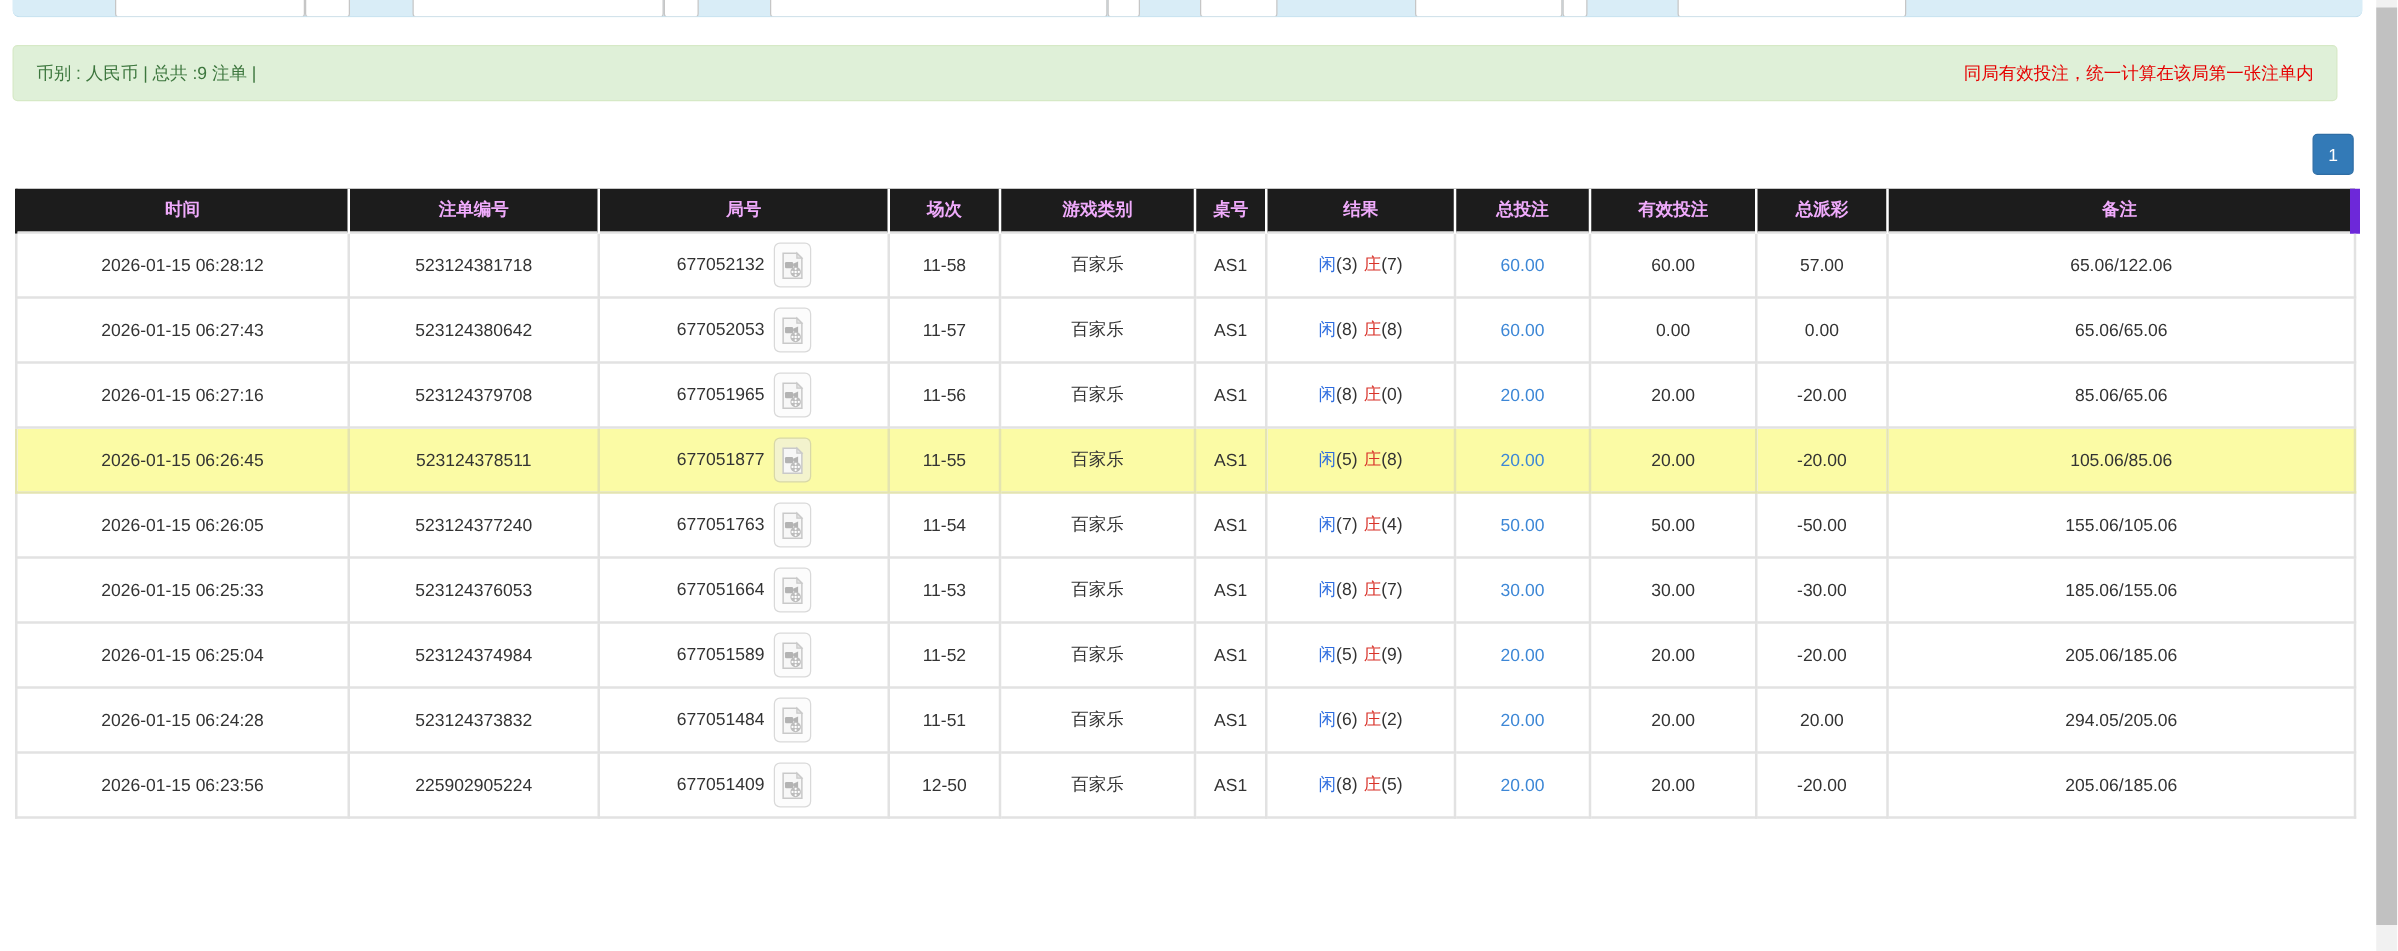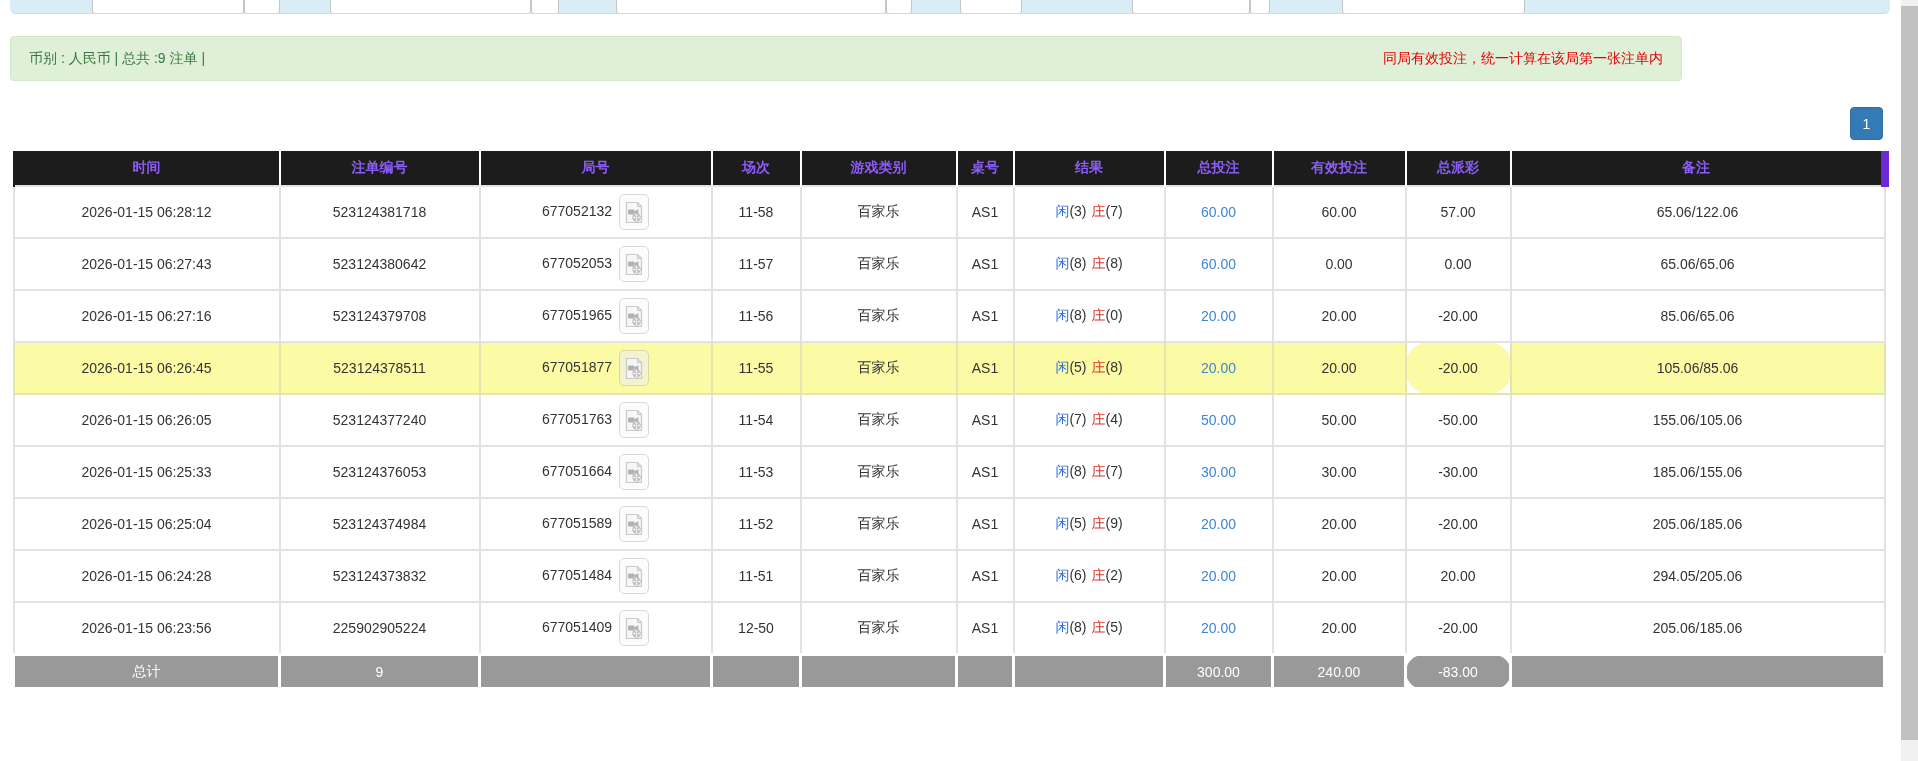--- a/index.html
+++ b/index.html
@@ -5,44 +5,44 @@
   html,body{margin:0;padding:0;background:#fff;}
   .page{position:relative;width:1918px;height:761px;background:#fff;overflow:hidden;
         font-family:"Liberation Sans","DejaVu Sans",sans-serif;}
 
   
   .strip{position:absolute;top:0;left:10px;width:1880px;height:13px;background:#d9edf7;
          border-bottom:1px solid #c5e1ef;border-radius:0 0 6px 6px;overflow:hidden;}
   .sliver{position:absolute;top:-8px;height:20px;background:#fff;border:1px solid #c6c6c6;border-radius:3px;}
 
   
-  .bar{position:absolute;top:36px;left:10px;width:1672px;height:45px;box-sizing:border-box;
+  .bar{position:absolute;top:36px;left:10px;width:1860px;height:45px;box-sizing:border-box;
        background:#dff0d8;border:1px solid #d6e9c6;border-radius:4px;
        display:flex;align-items:center;justify-content:space-between;padding:0 18px;font-size:14px;}
   .bar .left{color:#3c763d;}
   .bar .note{color:#e60000;}
 
   
   .pg{position:absolute;top:107px;left:12px;width:1871px;text-align:right;}
   .pg button{width:33px;height:33px;background:#337ab7;color:#fff;border:1px solid #2e6da4;
              border-radius:4px;font-size:14px;font-family:inherit;cursor:pointer;}
 
   
   table.rec{position:absolute;top:151px;left:12px;width:1871px;border-collapse:collapse;
             table-layout:fixed;font-size:14px;}
-  table.rec th{background:#1c1c1c;color:#8b5cf6;font-weight:bold;height:34px;text-align:center;
+  table.rec th{background:#1c1c1c;color:#f0abfc;font-weight:bold;height:34px;text-align:center;
                border-left:2px solid #fff;border-right:2px solid #fff;padding:0;}
   table.rec th:first-child{border-left:2px solid #1c1c1c;}
   table.rec th:last-child{border-right:8px solid #6d28d9;}
   table.rec td{height:50px;text-align:center;color:#333;background:#fff;
                border:2px solid #e2e2e2;padding:0;overflow:hidden;white-space:nowrap;}
   tr.hl td{background:#fbfba5;border-color:#e4e4b0;margin-top:28px;}
   tr.summary td{background:#999;color:#fff;height:31px;border:3px solid #fff;}
   .link{color:#3d87d6;cursor:pointer;text-decoration:none;}
-  .neg{color:#e60000;border-radius:23px;}
+  .neg{color:#e60000;}
   .res-p{color:#2d6cdf;}
   .res-b{color:#d9342b;margin-left:5px;}
   .vbtn{display:inline-flex;align-items:center;justify-content:center;width:28px;height:34px;
         border:1px solid #d9d9d9;border-radius:5px;background:#fcfcfc;vertical-align:middle;
         margin-left:7px;cursor:pointer;}
   tr.hl .vbtn{background:#f3f3cd;border-color:#d8d8a8;}
 
   
   .sb-track{position:absolute;top:0;right:0;width:17px;height:761px;background:#f1f1f1;}
   .sb-thumb{position:absolute;top:6px;right:0;width:17px;height:734px;background:#c1c1c1;}
@@ -331,32 +331,19 @@
             </span></td>
           <td>12-50</td>
           <td>百家乐</td>
           <td>AS1</td>
           <td><span class="res-p">闲</span><span>(8)</span><span class="res-b">庄</span><span>(5)</span></td>
           <td><span class="link">20.00</span></td>
           <td>20.00</td>
           <td class="neg">-20.00</td>
           <td>205.06/185.06</td>
         </tr>
-        <tr class="summary">
-          <td>总计</td>
-          <td>9</td>
-          <td></td>
-          <td></td>
-          <td></td>
-          <td></td>
-          <td></td>
-          <td>300.00</td>
-          <td>240.00</td>
-          <td class="neg">-83.00</td>
-          <td></td>
-        </tr>
       </tbody>
   </table>
 
   <div class="sb-track">
     <div class="sb-thumb"></div>
   </div>
 </div>
 
 </body></html>

